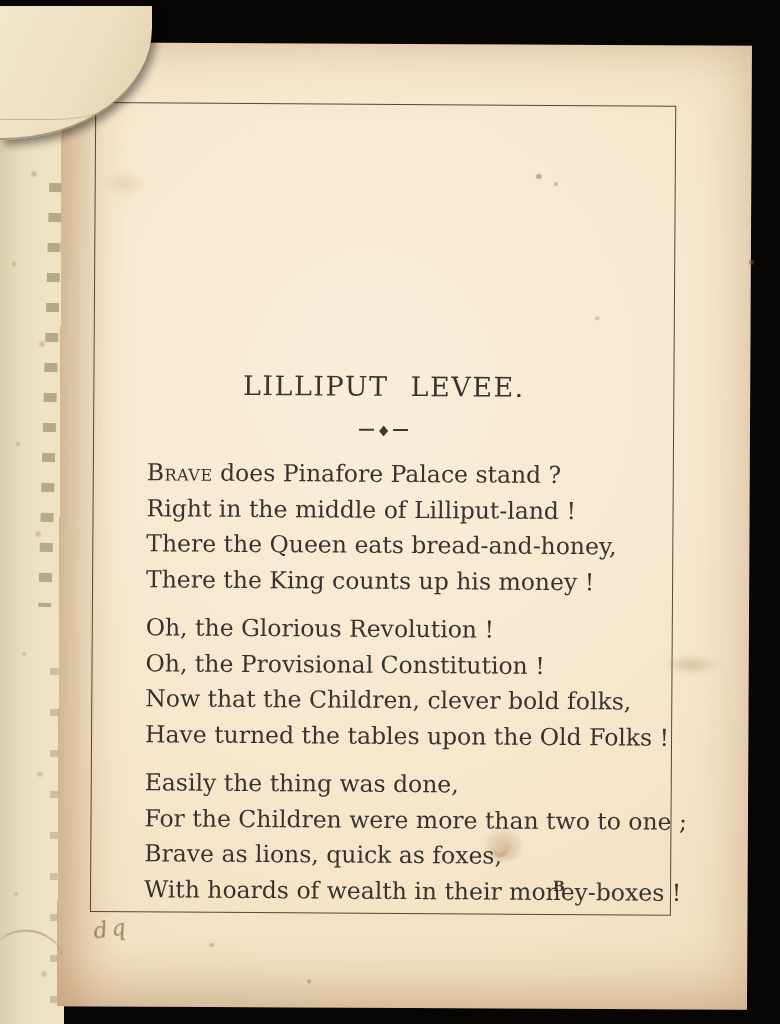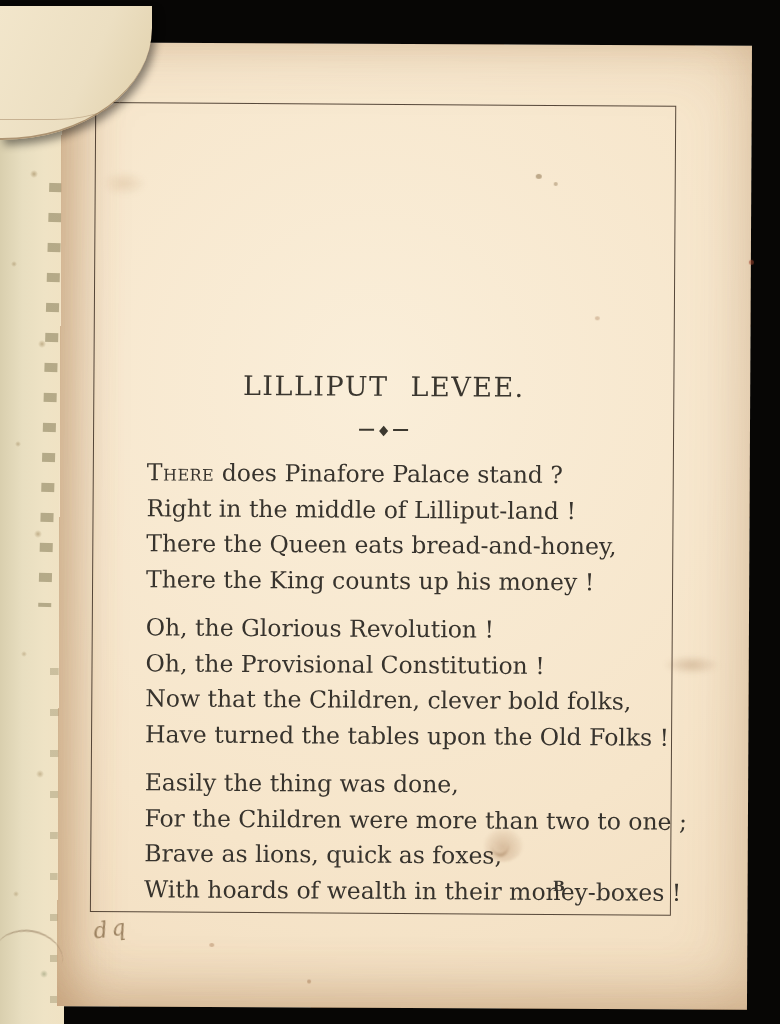--- a/index.html
+++ b/index.html
@@ -157,21 +157,21 @@
     <div class="frame">
 
       <h1 class="title">LILLIPUT LEVEE.</h1>
 
       <div class="ornament">
         <span class="orn-glyph">◆</span>
       </div>
 
       <div class="poem">
         <div class="stanza">
-          <div class="line"><span class="sc">There</span><span> does Pinafore Palace stand ?</span></div>
+          <div class="line"><span class="sc">Brave</span><span> does Pinafore Palace stand ?</span></div>
           <div class="line">Right in the middle of Lilliput-land !</div>
           <div class="line">There the Queen eats bread-and-honey,</div>
           <div class="line">There the King counts up his money !</div>
         </div>
         <div class="stanza">
           <div class="line">Oh, the Glorious Revolution !</div>
           <div class="line">Oh, the Provisional Constitution !</div>
           <div class="line">Now that the Children, clever bold folks,</div>
           <div class="line">Have turned the tables upon the Old Folks !</div>
         </div>

